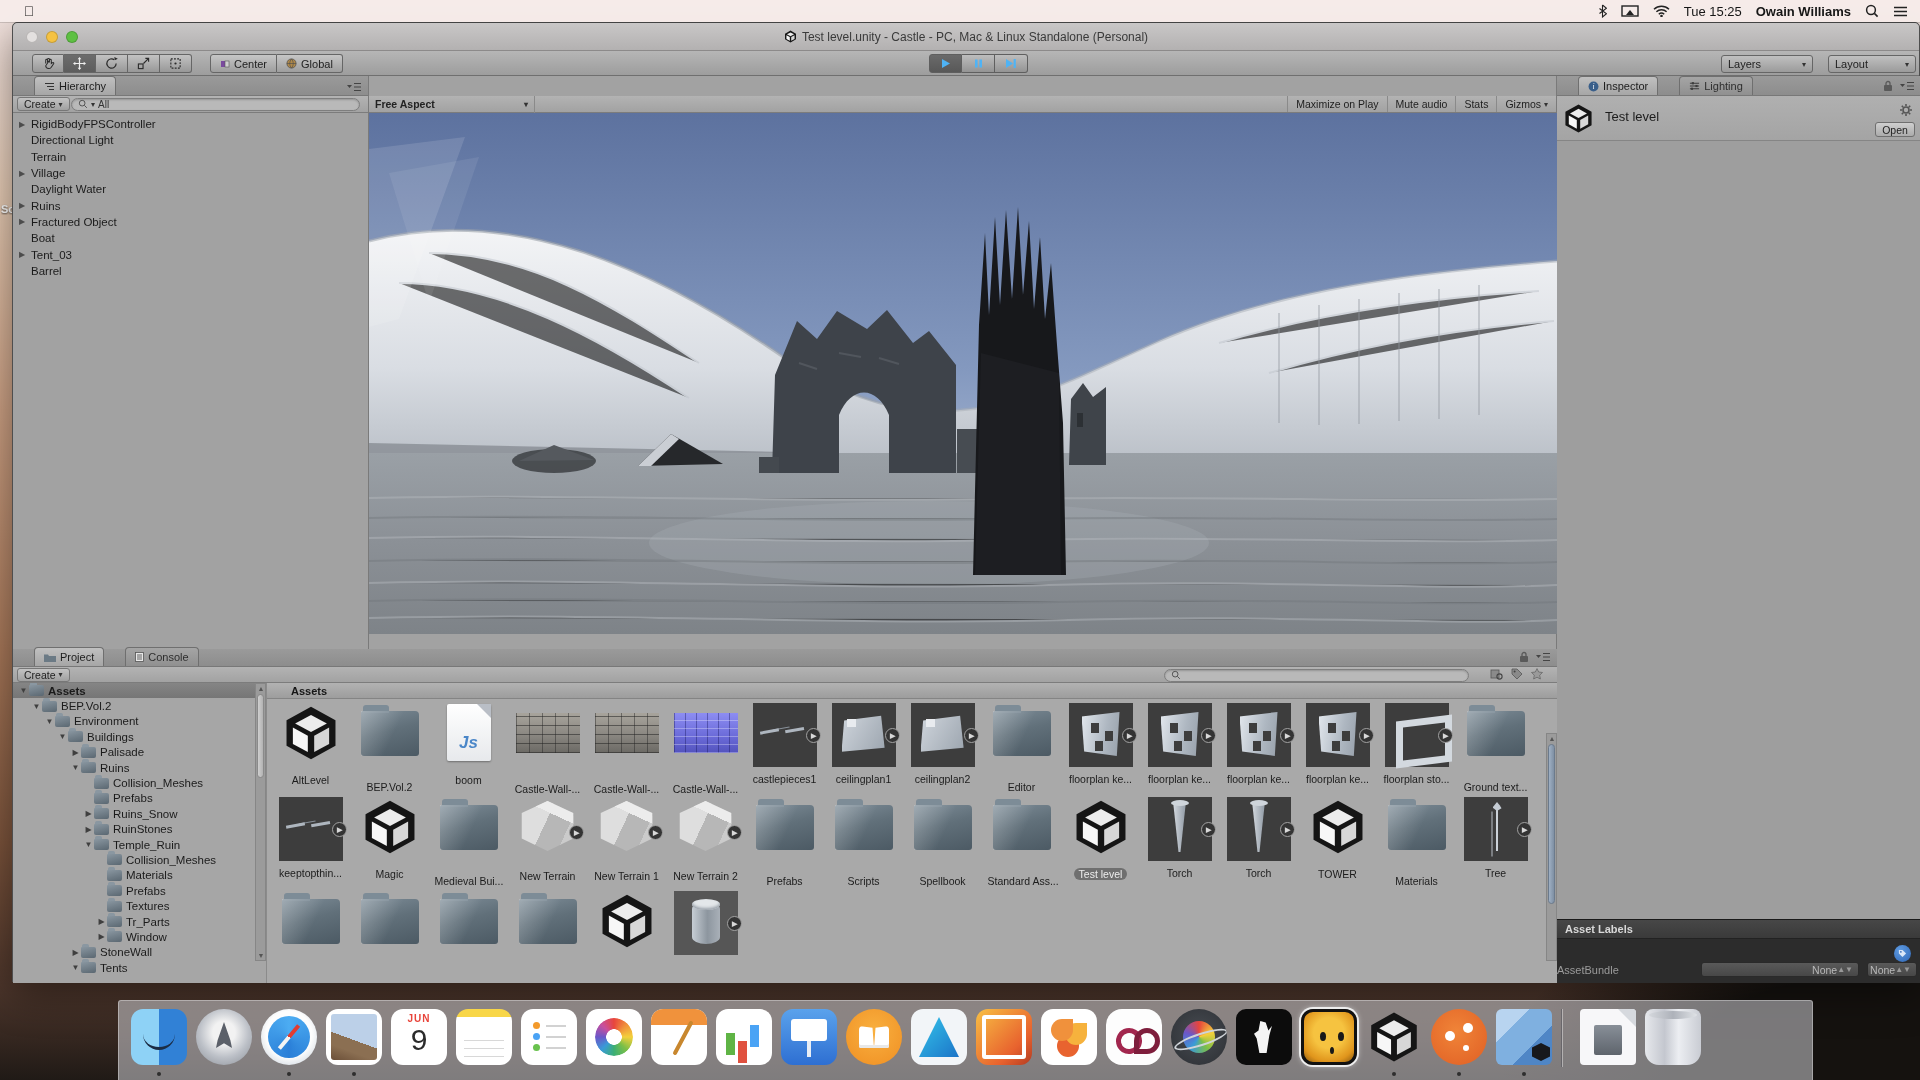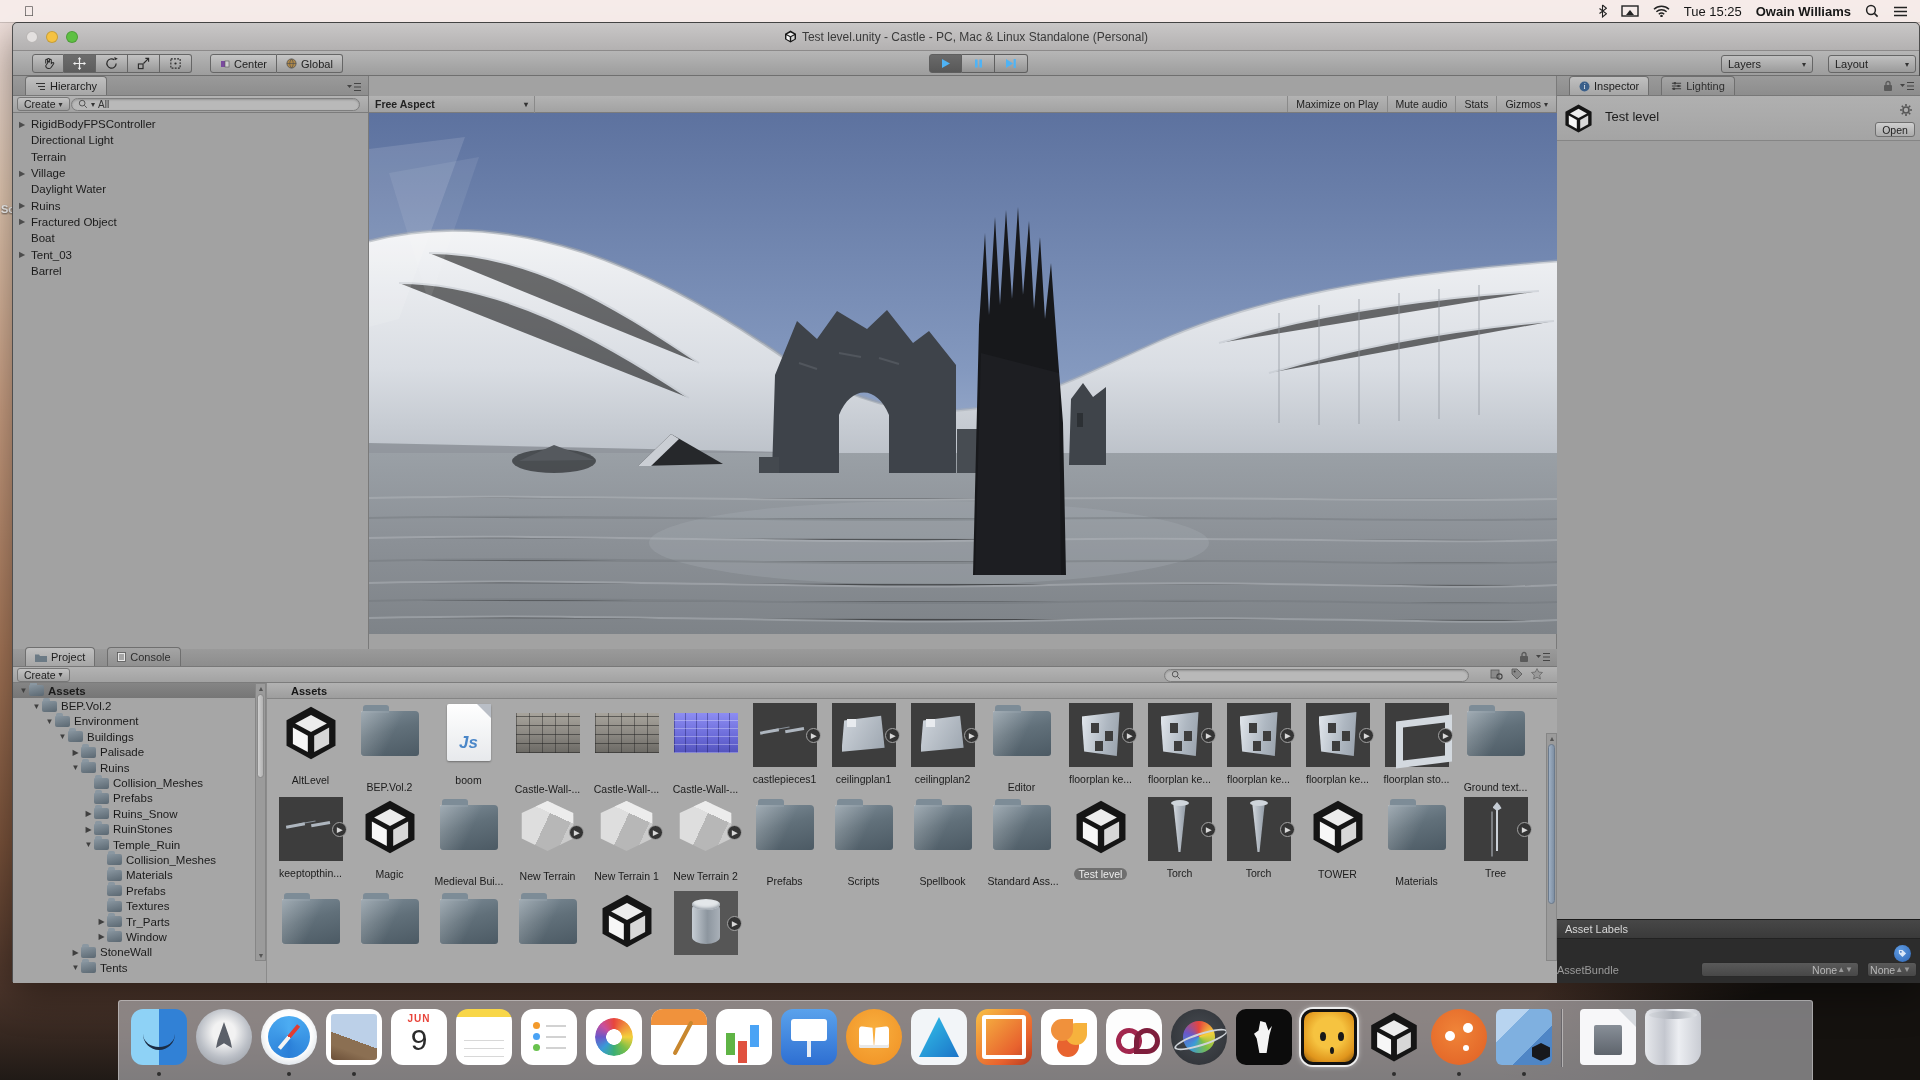--- a/index.html
+++ b/index.html
@@ -51,21 +51,21 @@
   .playbtn:first-child{border-left:1px solid #5f5f5f;border-radius:3px 0 0 3px;background:linear-gradient(#6a6a6a,#585858)}
   .playbtn:last-child{border-radius:0 3px 3px 0}
   .dropbtn{position:absolute;top:4px;height:18px;background:linear-gradient(#c0c0c0,#9b9b9b);
     border:1px solid #666;border-radius:3px;font-size:11px;color:#1e1e1e;display:flex;align-items:center;
     justify-content:space-between;padding:0 6px}
   .dd-layers{left:1708px;width:92px}.dd-layout{left:1815px;width:88px}
   .caret{font-size:8px;color:#333}
   
   .tabstrip{position:absolute;left:0;top:0;right:0;height:20px;background:linear-gradient(#9a9a9a,#8d8d8d);
     border-bottom:1px solid #787878;display:flex;align-items:flex-end}
-  .ptab{height:19px;margin-left:12px;padding:0 9px;display:flex;align-items:center;gap:4px;font-size:11px;color:#1d1d1d;
+  .ptab{height:19px;margin-left:21px;padding:0 9px;display:flex;align-items:center;gap:4px;font-size:11px;color:#1d1d1d;
     background:linear-gradient(#c0c0c0,#a6a6a6);border:1px solid #6f6f6f;border-bottom:none;border-radius:4px 4px 0 0}
   .ptab[data-active="false"]{background:linear-gradient(#a5a5a5,#909090);color:#2e2e2e}
   .strip-icons{margin-left:auto;display:flex;align-items:center;gap:6px;padding:0 6px 3px 0}
   .minibar{position:absolute;left:0;right:0;height:17px;background:linear-gradient(#b3b3b3,#a2a2a2);
     border-bottom:1px solid #7c7c7c;display:flex;align-items:center}
   .createbtn{margin-left:4px;height:14px;padding:0 6px;font-size:10.5px;color:#222;display:flex;align-items:center;gap:3px;
     background:linear-gradient(#c3c3c3,#a0a0a0);border:1px solid #777;border-radius:3px}
   .searchpill{height:13px;border:1px solid #7e7e7e;border-radius:8px;background:#b9b9b9;
     display:flex;align-items:center;padding:0 6px;gap:3px;font-size:10px;color:#333;box-shadow:inset 0 1px 2px rgba(0,0,0,.2)}
   
@@ -92,21 +92,21 @@
   .insp-header{position:absolute;left:0;top:20px;right:0;height:45px;background:linear-gradient(#b0b0b0,#a4a4a4);
     border-bottom:1px solid #858585}
   .insp-cube{position:absolute;left:6px;top:7px;width:31px;height:31px}
   .insp-name{position:absolute;left:48px;top:13px;font-size:13px;color:#1c1c1c}
   .gear{position:absolute;right:8px;top:7px}
   .openbtn{position:absolute;right:6px;top:26px;width:40px;height:15px;font-size:10.5px;color:#222;
     background:linear-gradient(#cfcfcf,#ababab);border:1px solid #6f6f6f;border-radius:3px;
     display:flex;align-items:center;justify-content:center}
   .assetlabels{position:absolute;left:0;right:0;bottom:0;height:64px;background:#2c2c2c;border-top:1px solid #1a1a1a}
   .al-head{height:19px;background:linear-gradient(#474747,#3a3a3a);border-bottom:1px solid #222;
-    font-size:11px;font-weight:normal;color:#d8d8d8;display:flex;align-items:center;padding-left:8px}
+    font-size:11px;font-weight:bold;color:#d8d8d8;display:flex;align-items:center;padding-left:8px}
   .al-tag{position:absolute;right:10px;top:25px;width:17px;height:17px;border-radius:50%;
     background:radial-gradient(circle at 35% 30%,#5e9be2,#2f66b5);display:flex;align-items:center;justify-content:center}
   .al-row{position:absolute;left:0;right:0;bottom:5px;height:17px;display:flex;align-items:center}
   .al-label{font-size:11px;color:#9b9b9b;}
   .al-dd{height:15px;background:linear-gradient(#5a5a5a,#474747);border:1px solid #2a2a2a;border-radius:3px;
     font-size:10.5px;color:#b9b9b9;display:flex;align-items:center;justify-content:flex-end;padding:0 5px}
   .al-dd1{position:absolute;left:144px;width:158px}
   .al-dd2{position:absolute;right:4px;width:50px}
   .updn{font-size:8px;color:#999}
   

